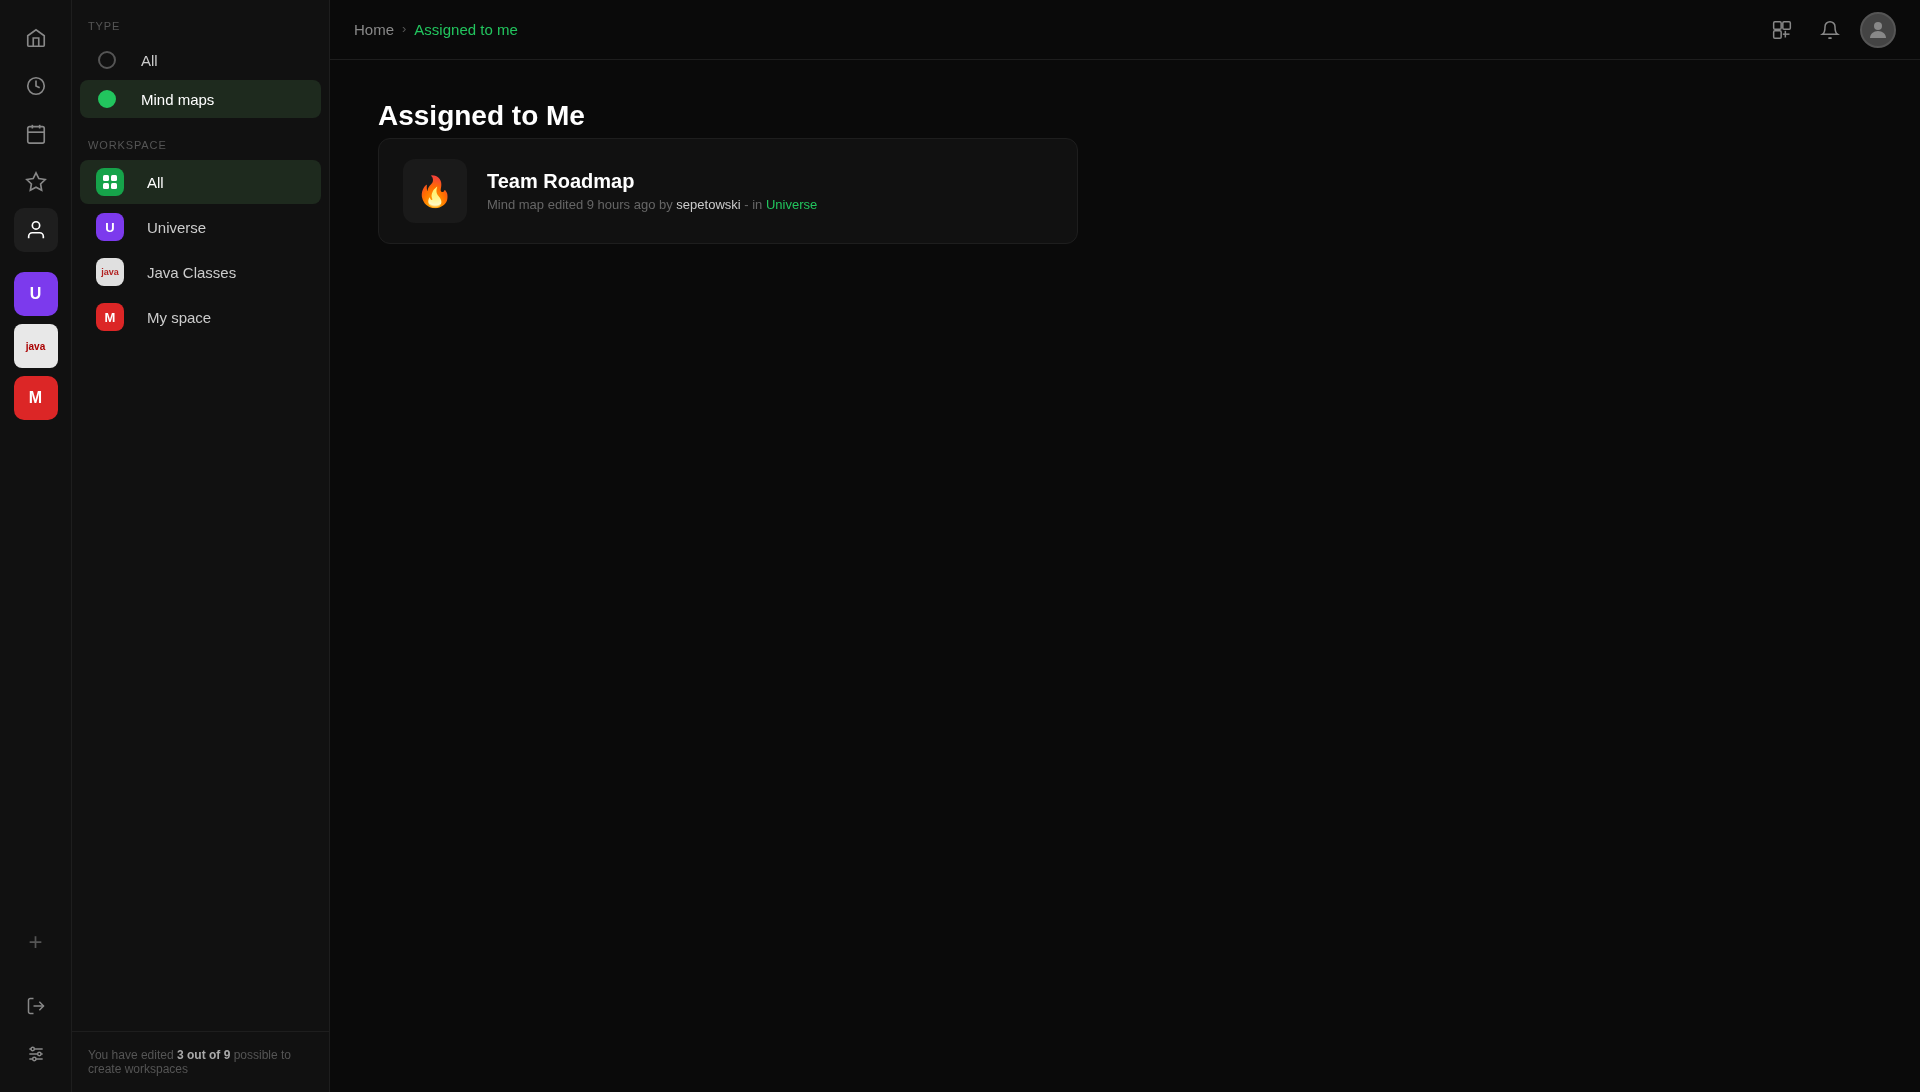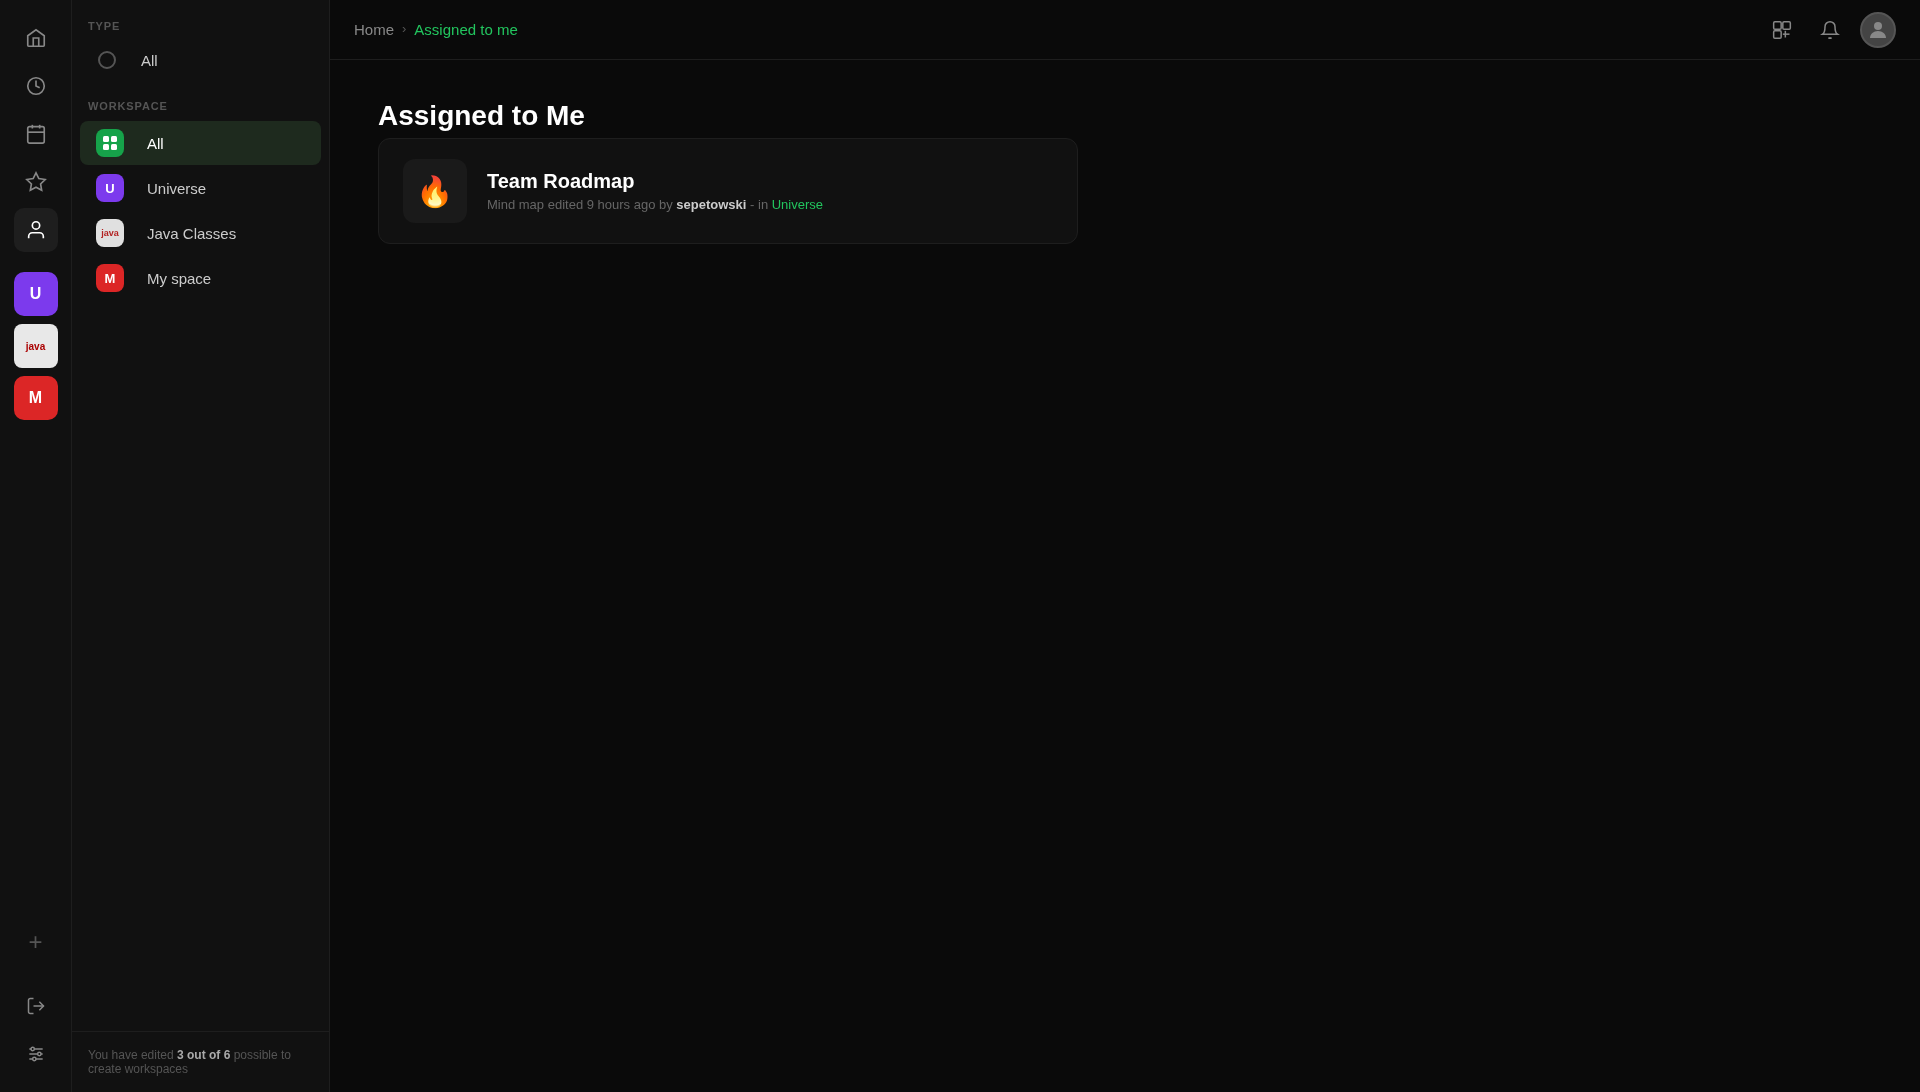--- a/index.html
+++ b/index.html
@@ -71,21 +71,21 @@
       width: 258px;
       min-width: 258px;
       background: #111111;
       border-right: 1px solid #1e1e1e;
       display: flex;
       flex-direction: column;
       padding: 20px 0 0 0;
     }
     .sidebar-section-label {
       font-size: 11px;
-      font-weight: 700;
+      font-weight: 400;
       color: #555;
       letter-spacing: 0.08em;
       padding: 0 16px 8px 16px;
       text-transform: uppercase;
     }
     .sidebar-item {
       display: flex;
       align-items: center;
       gap: 23px;
       padding: 8px 16px;
@@ -245,21 +245,21 @@
     .card-title {
       font-size: 20px;
       font-weight: 600;
       color: #fff;
       margin-bottom: 4px;
     }
     .card-meta {
       font-size: 13px;
       color: #666;
     }
-    .card-meta strong { color: #ccc; font-weight: 700; }
+    .card-meta strong { color: #ccc; font-weight: 400; }
     .card-meta .link { color: #22c55e; }
   </style>
 </head>
 <body>
 
 <div class="icon-rail">
   <div class="icon-rail-item">
     <svg width="22" height="22" viewBox="0 0 24 24" fill="none" stroke="currentColor" stroke-width="1.8">
       <path d="M3 9.5L12 3l9 6.5V20a1 1 0 01-1 1H4a1 1 0 01-1-1V9.5z"></path>
       <polyline points="9,21 9,12 15,12 15,21"></polyline>
@@ -328,20 +328,26 @@
     <div class="sidebar-section-label">TYPE</div>
 
     <div class="sidebar-item">
       <div class="sidebar-item-icon">
         <div class="circle-icon outline"></div>
       </div>
       <span>All</span>
     </div>
 
 
+    <div class="sidebar-item active">
+      <div class="sidebar-item-icon">
+        <div class="circle-icon green"></div>
+      </div>
+      <span>Mind maps</span>
+    </div>
   </div>
 
   <div>
     <div class="sidebar-section-label">WORKSPACE</div>
 
     <div class="sidebar-item active">
       <div class="workspace-icon green-grid">
         <svg width="16" height="16" viewBox="0 0 16 16" fill="white">
           <rect x="1" y="1" width="6" height="6" rx="1.5"></rect>
           <rect x="9" y="1" width="6" height="6" rx="1.5"></rect>
@@ -364,21 +370,21 @@
 
     <div class="sidebar-item">
       <div class="workspace-icon red">M</div>
       <span>My space</span>
     </div>
   </div>
 
   <div class="sidebar-spacer"></div>
 
   <div class="sidebar-footer">
-    <span>You have edited </span><strong>3 out of 6</strong><span> possible to create workspaces</span>
+    <span>You have edited </span><strong>3 out of 9</strong><span> possible to create workspaces</span>
   </div>
 </div>
 
 <div class="main">
 
   <div class="topbar">
     <div class="breadcrumb">
       <span class="breadcrumb-home">Home</span>
       <span class="breadcrumb-chevron">›</span>
       <span class="breadcrumb-current">Assigned to me</span>

